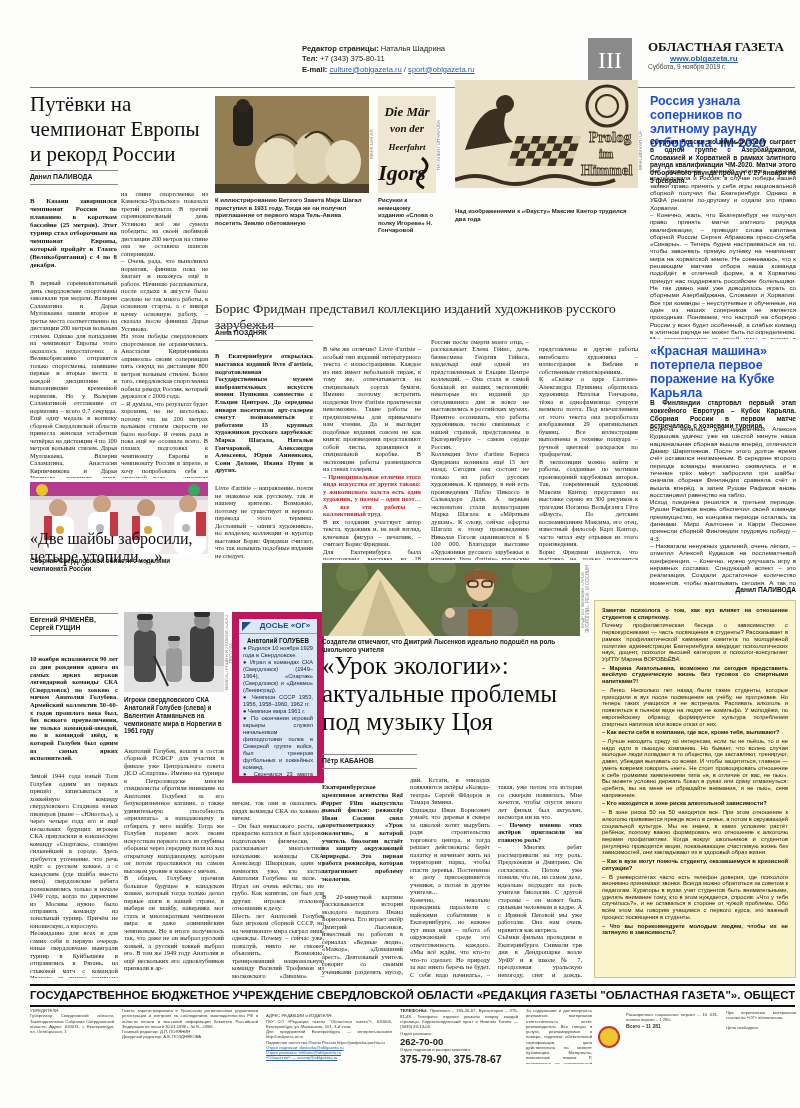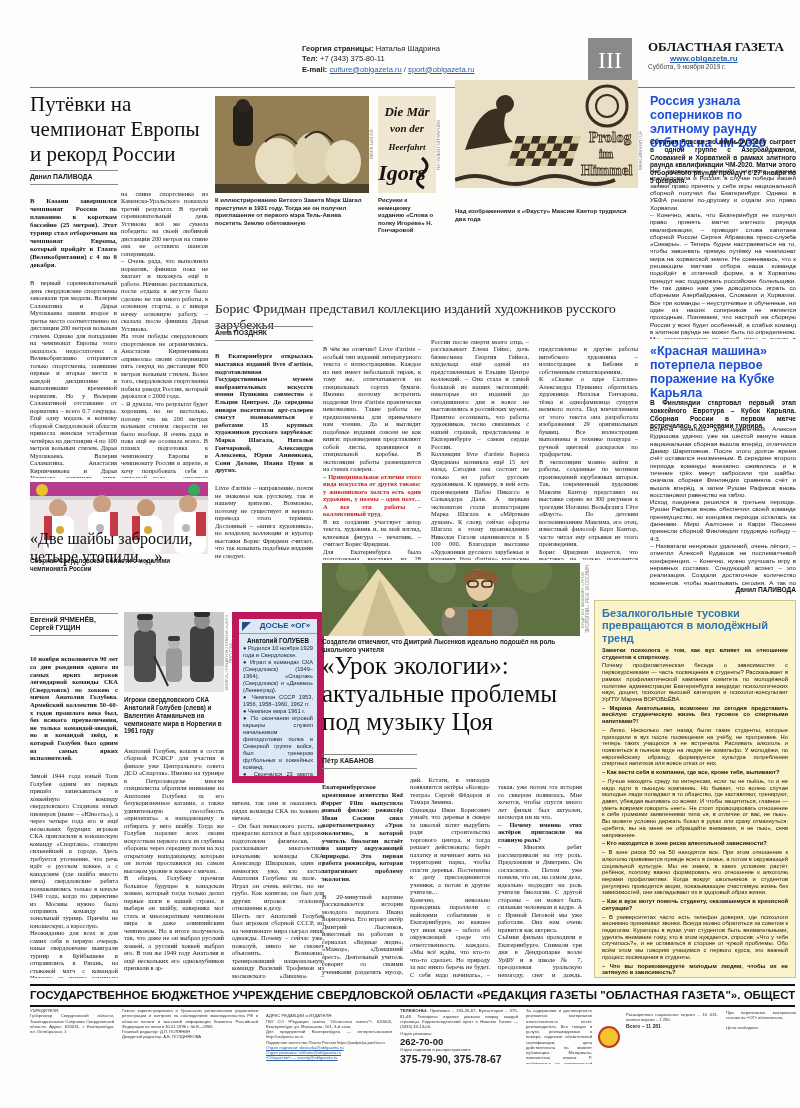--- a/index.html
+++ b/index.html
@@ -59,21 +59,21 @@
   .edline{font:7.6px/1.35 "Liberation Sans",sans-serif;color:#222;}
   .edline b{font-weight:bold;}
   #hdr-rule{position:absolute;left:30px;top:87px;width:765px;height:1px;background:#777;}
 </style>
 </head>
 <body>
 
 <div id="page">
 
   <div class="abs" style="left:302px;top:44px;width:250px;">
-    <div class="edline"><b>Георгия страницы:</b> <span>Наталья Шадрина</span></div>
+    <div class="edline"><b>Редактор страницы:</b> <span>Наталья Шадрина</span></div>
     <div class="edline"><b>Тел:</b> <span>+7 (343) 375-80-11</span></div>
     <div class="edline"><b>E-mail:</b>
       <span class="lnk">culture@oblgazeta.ru</span><span> / </span><span class="lnk">sport@oblgazeta.ru</span>
     </div>
   </div>
   <div id="roman">III</div>
   <div class="abs" style="left:648px;top:40px;width:148px;">
     <div style="font:bold 13px/1.1 'Liberation Serif',serif;">ОБЛАСТНАЯ ГАЗЕТА</div>
     <div class="lnk sans" style="font-size:8px;font-weight:bold;padding-left:22px;">www.oblgazeta.ru</div>
     <div class="sans" style="font-size:6.5px;color:#444;">Суббота, 9 ноября 2019 г.</div>
@@ -315,21 +315,20 @@
   <div class="col" style="left:498px;top:776px;width:84px;height:202px;">
     <span>такая, уже потом эта история со сквером появилась. Мне хочется, чтобы спустя много лет фильм был актуален, несмотря ни на что.</span>
     <span style="font-weight:bold;">– Почему именно этих актёров пригласили на главную роль?</span>
     <span>– Многих ребят рассматривали на эту роль. Предложили и Дмитрию. Он согласился. Потом уже поняли, что он, на самом деле, идеально подходит на роль учителя биологии. С другой стороны – он может быть сильным человеком в кадре. А с Ириной Пеговой мы уже работали. Она нам очень нравится как актриса.
 Съёмки фильма проходили в Екатеринбурге. Снимали три дня в Дендропарке возле УрФУ и в школе № 7, преодолевая уральскую непогоду, снег и дождь. Саундтреком стала песня Виктора Цоя «Закрой за мной дверь, я ухожу».
 Посмотреть картину можно на официальном ютьюб-канале агентства.</span>
     
   </div>
 
   <div id="ybox">
-    <div class="ytitle">Безалкогольные тусовки превращаются в молодёжный тренд</div>
     <p class="yintro">Заметки психолога о том, как вуз влияет на отношение студентов к спиртному.</p>
     <p>Почему профилактическая беседа о зависимостях с первокурсниками — часть посвящения в студенты? Рассказывает в рамках профилактической кампании комитета по молодёжной политике администрации Екатеринбурга кандидат психологических наук, доцент, психолог высшей категории и психолог-консультант УрГПУ Марина ВОРОБЬЁВА.</p>
     <p class="q">– Марина Анатольевна, возможно ли сегодня представить весёлую студенческую жизнь без тусовок со спиртными напитками?!</p>
     <p>– Легко. Несколько лет назад были такие студенты, которые приходили в вуз после посвящения на учёбу, не протрезвев. Но теперь таких учащихся я не встречала. Распивать алкоголь и появляться в пьяном виде на людях не комильфо. У молодёжи, по европейскому образцу, формируется культура потребления спиртных напитков или вовсе отказ от них.</p>
     <p class="q">– Как вести себя в компании, где все, кроме тебя, выпивают?</p>
     <p>– Лучше находить среду по интересам, если ты не пьёшь, то и не надо идти в пьющую компанию. Но бывает, что волею случая молодые люди попадают в то общество, где заставляют, тренируют, давят, убеждая выпивать со всеми. И чтобы защититься, главное — уметь вовремя говорить «нет». Не стоит провоцировать отношение к себе громкими заявлениями типа «я, в отличие от вас, не пью». Вы можете условно держать бокал в руках или сразу отмахнуться: «ребята, вы на меня не обращайте внимания, я не пью», сняв напряжение.</p>
     <p class="q">– Кто находится в зоне риска алкогольной зависимости?</p>
     <p>– В зоне риска 50 на 50 находятся все. При этом отношение к алкоголю прививается прежде всего в семье, а потом в окружающей социальной культуре. Мы не знаем, в каких условиях растёт ребёнок, поэтому важно формировать его отношение к алкоголю мерами профилактики. Когда вокруг школьников и студентов регулярно проводятся акции, показывающие счастливую жизнь без зависимостей, они закладывают их в здоровый образ жизни.</p>
     <p class="q">– Как в вузе могут помочь студенту, оказавшемуся в кризисной ситуации?</p>
     <p>– В университетах часто есть телефон доверия, где психологи анонимно принимают звонки. Всегда можно обратиться за советом к педагогам. Кураторы в вузах учат студентов быть внимательными, уделять внимание тому, кто в этом нуждается, спросив: «Что у тебя случилось?», и не оставаться в стороне от чужой проблемы. Обо всём этом мы говорим учащимся с первого курса, это важный процесс посвящения в студенты.</p>

